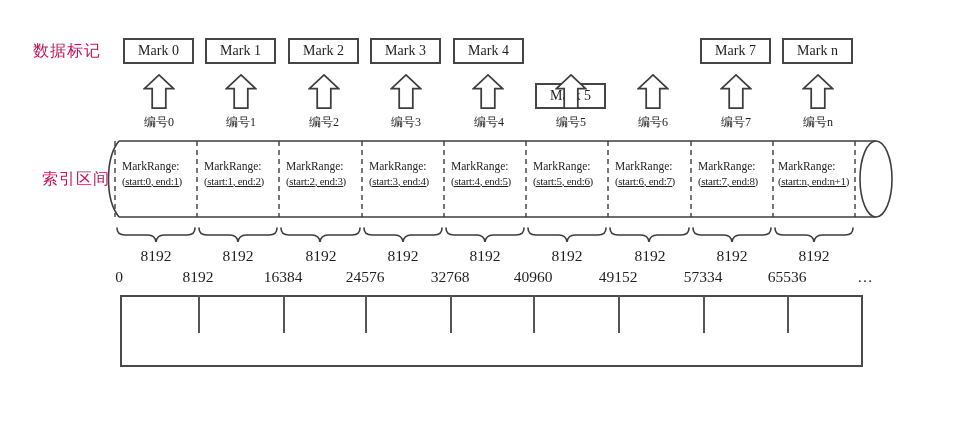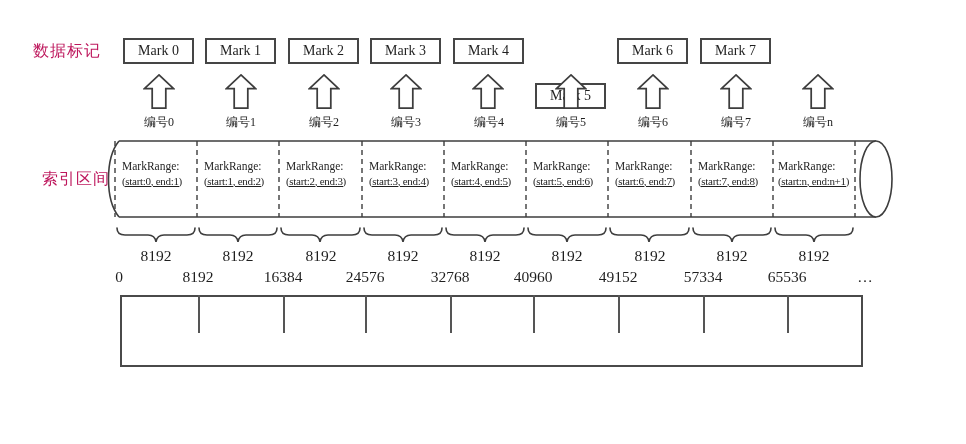--- a/index.html
+++ b/index.html
@@ -48,25 +48,25 @@
     </div>
   <div class="abs mark-box" style="left:370px;">
       <span>Mark 3</span>
     </div>
   <div class="abs mark-box" style="left:453px;">
       <span>Mark 4</span>
     </div>
   <div class="abs mark-box" style="left:535px;margin-top:45px;">
       <span>Mark 5</span>
     </div>
-  <div class="abs mark-box" style="left:617px;">
-      <span>Mark 6</span>
-    </div>
   <div class="abs mark-box" style="left:700px;">
       <span>Mark 7</span>
+    </div>
+  <div class="abs mark-box" style="left:782px;">
+      <span>Mark n</span>
     </div>
 
   <svg class="abs up-arrow" style="left:143px;" viewBox="0 0 32 36">
       <path d="M16 1 L31 15 L23 15 L23 35 L9 35 L9 15 L1 15 Z" fill="#fff" stroke="#3d3d3d" stroke-width="1.8" stroke-linejoin="miter"></path>
     </svg>
   <svg class="abs up-arrow" style="left:225px;" viewBox="0 0 32 36">
       <path d="M16 1 L31 15 L23 15 L23 35 L9 35 L9 15 L1 15 Z" fill="#fff" stroke="#3d3d3d" stroke-width="1.8"></path>
     </svg>
   <svg class="abs up-arrow" style="left:308px;" viewBox="0 0 32 36">
       <path d="M16 1 L31 15 L23 15 L23 35 L9 35 L9 15 L1 15 Z" fill="#fff" stroke="#3d3d3d" stroke-width="1.8"></path>

